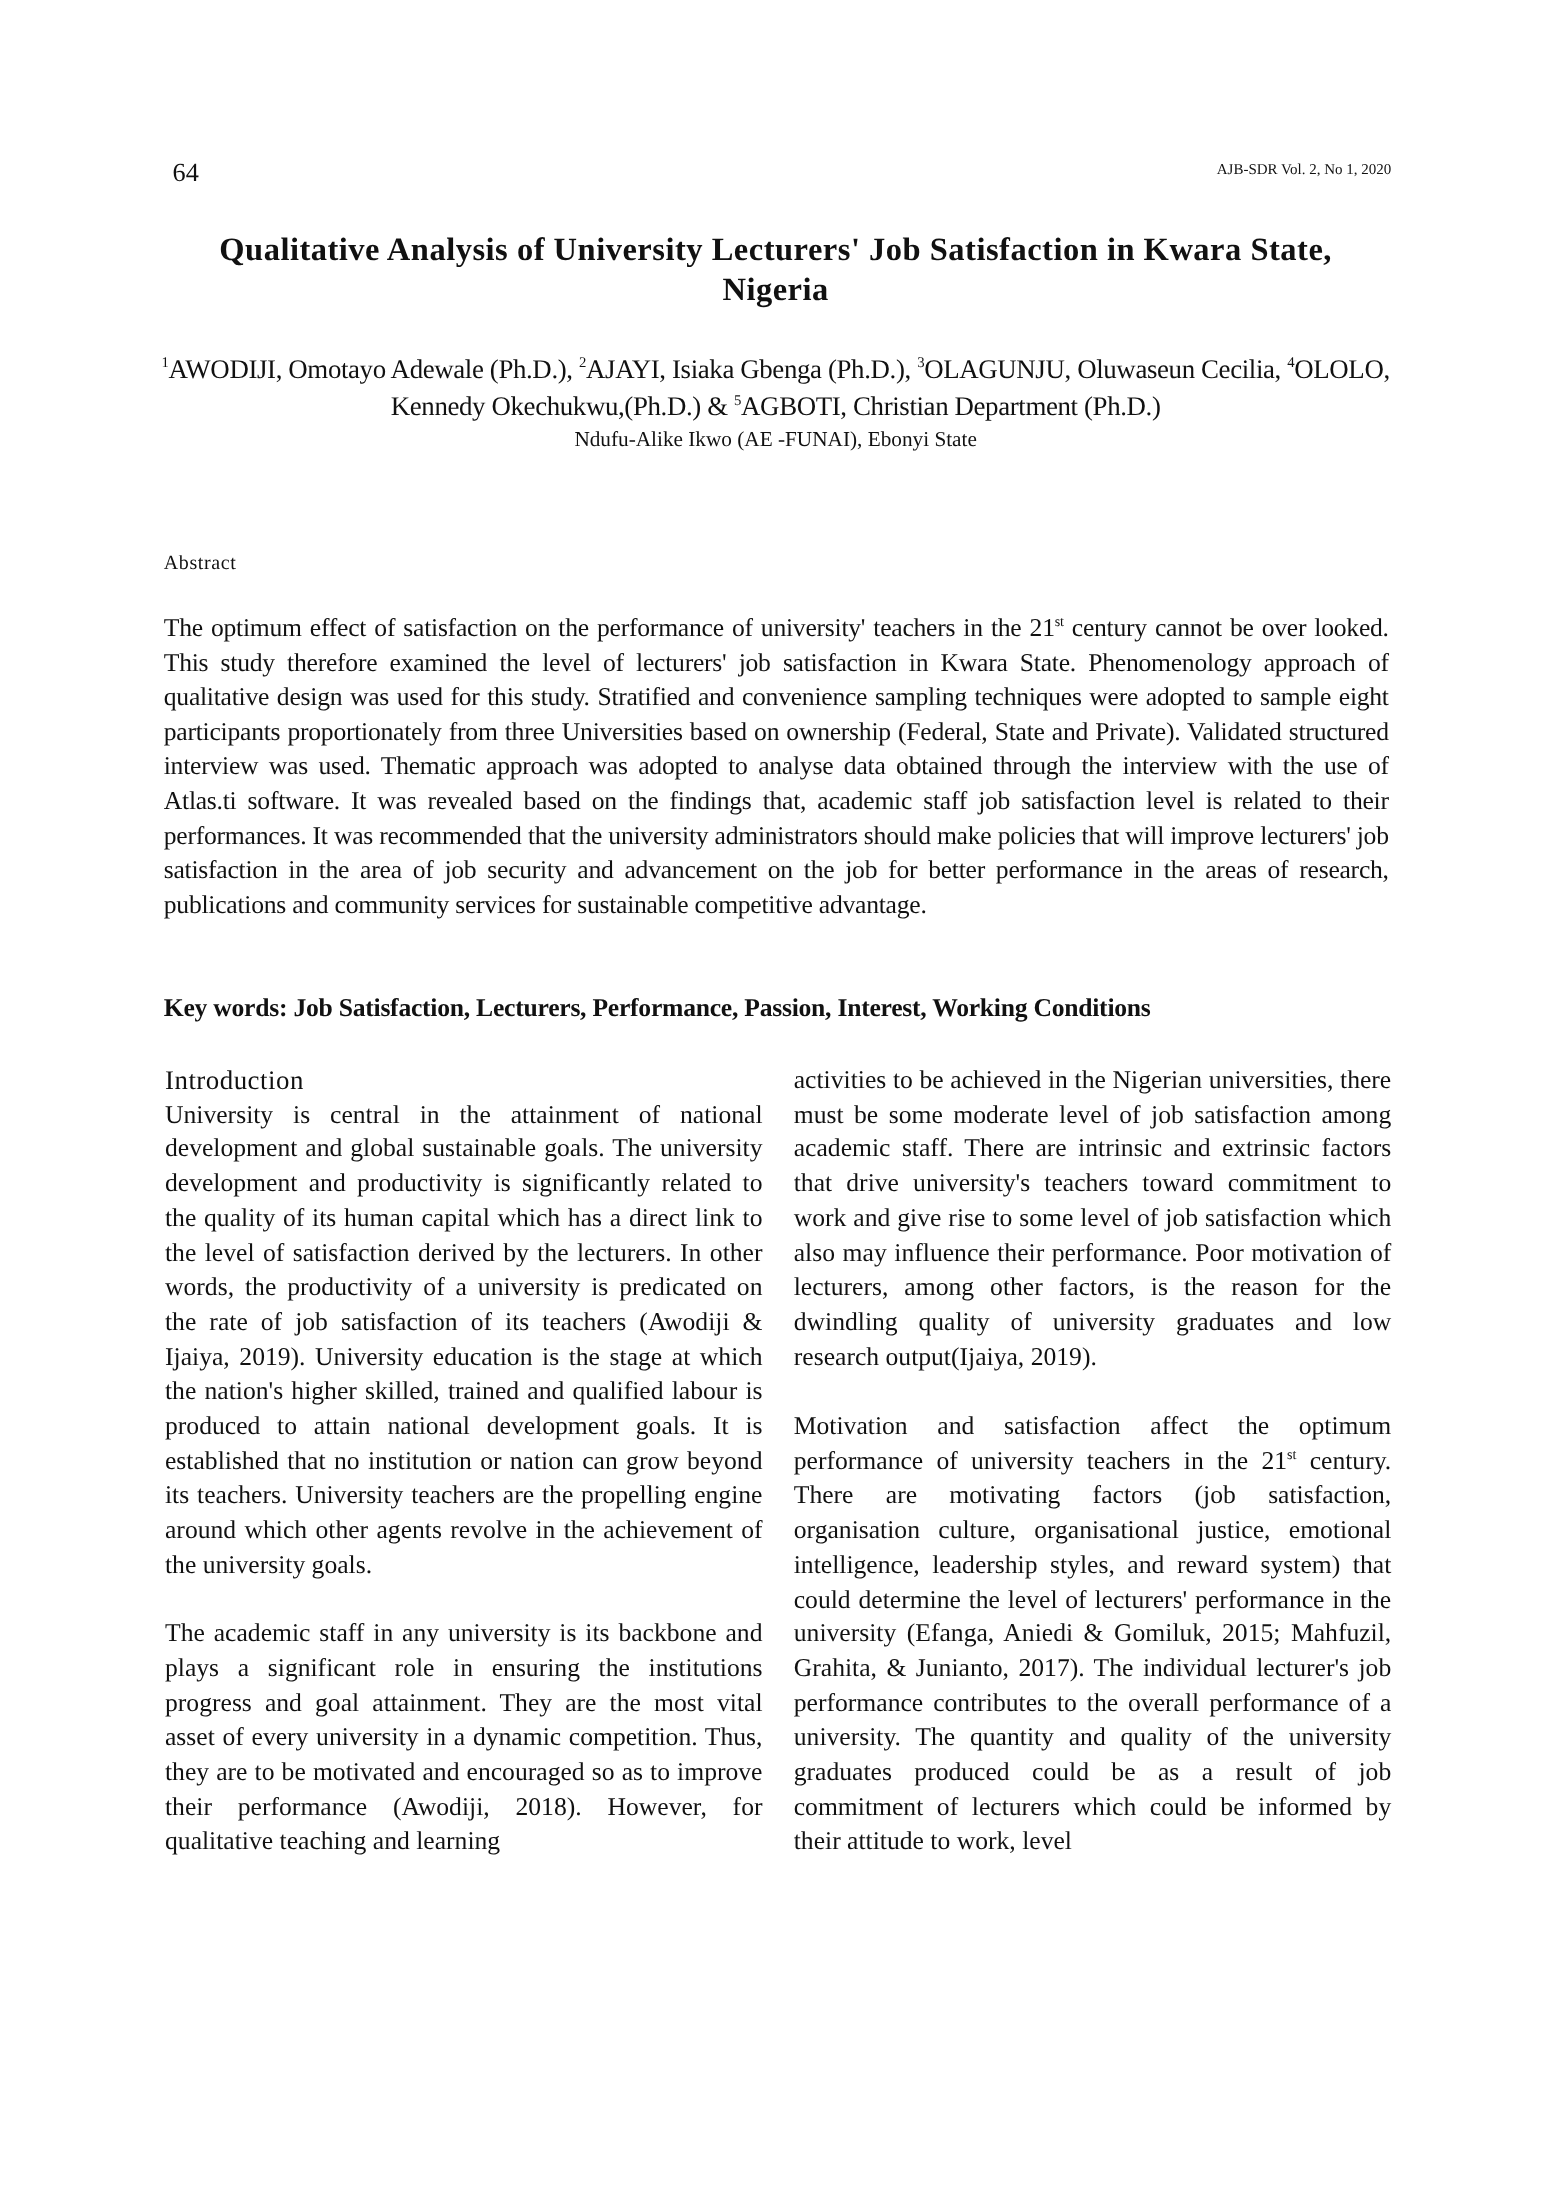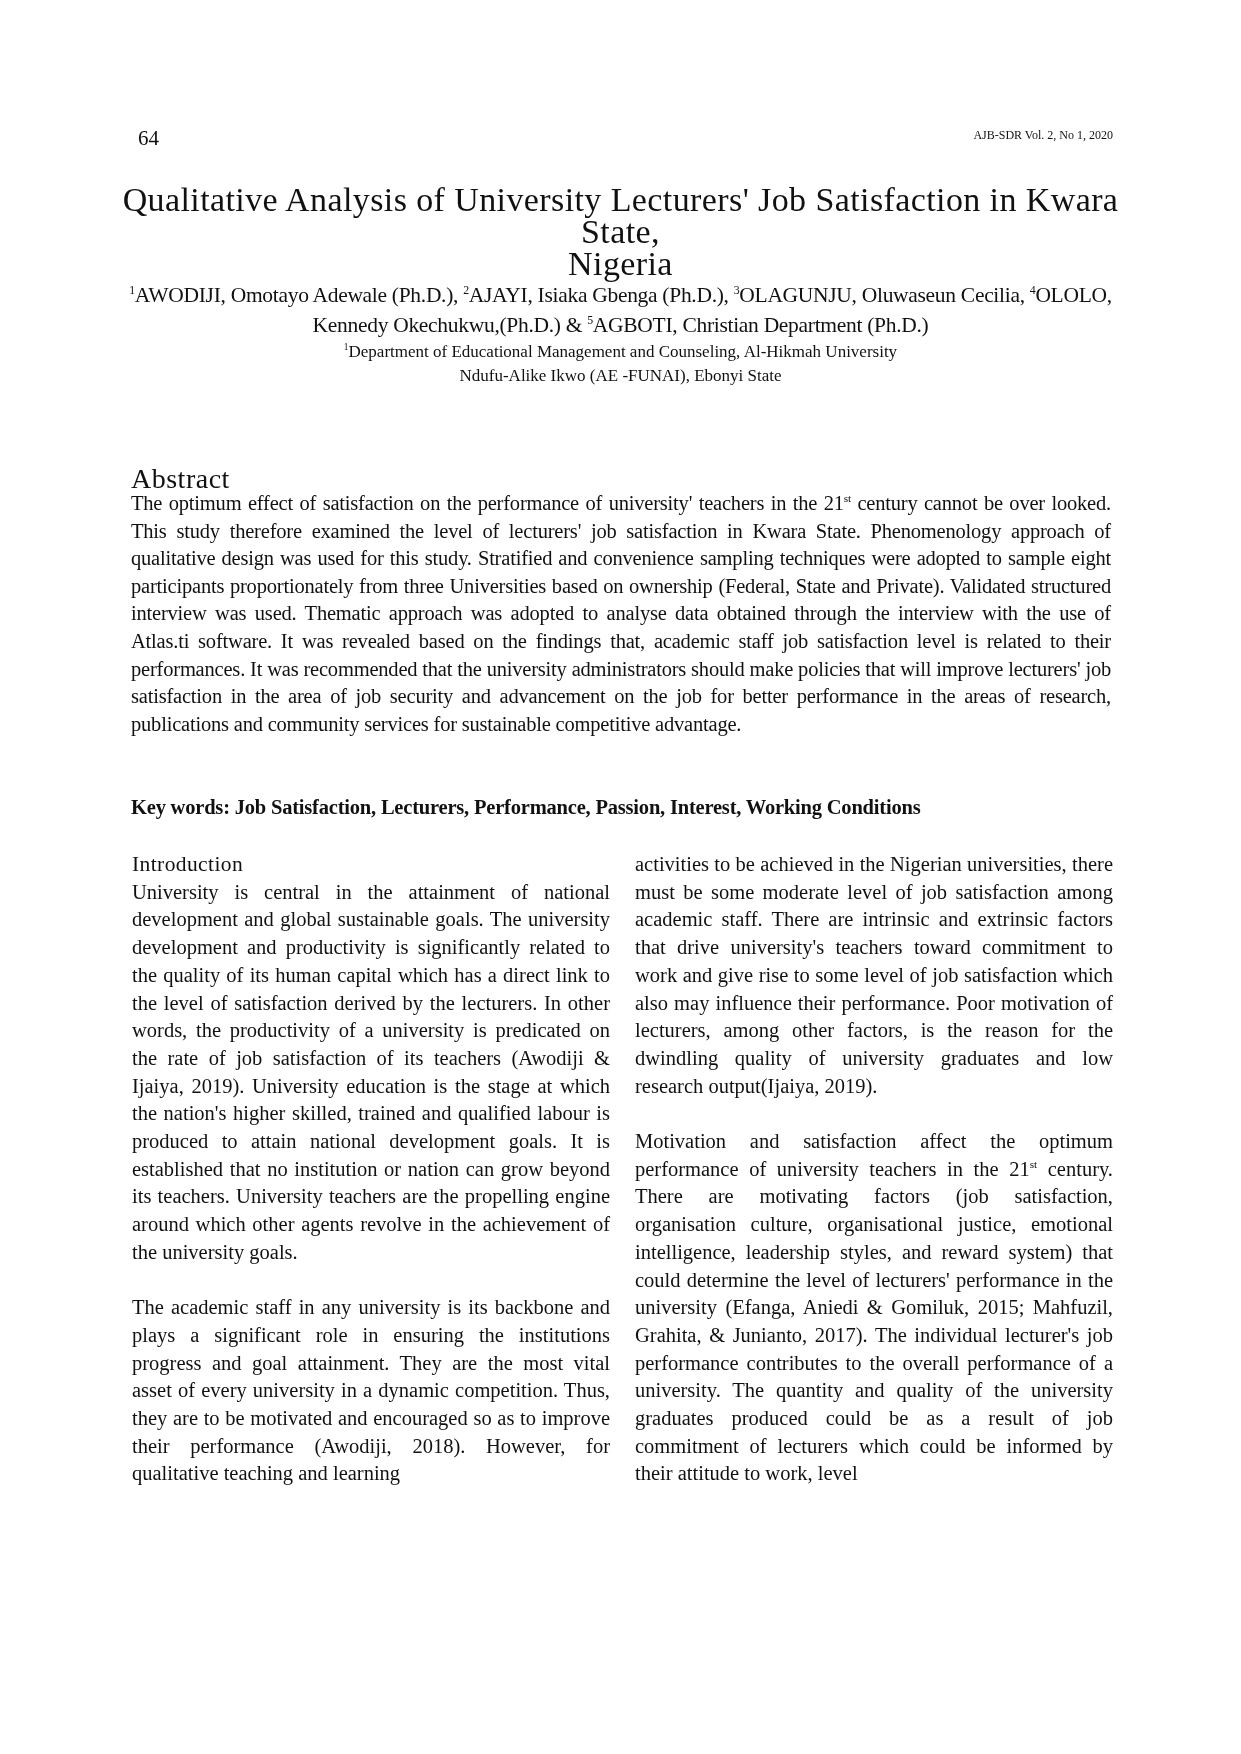--- a/index.html
+++ b/index.html
@@ -5,32 +5,32 @@
     html, body { margin: 0; padding: 0; background: #ffffff; }
     body {
       width: 1241px; height: 1754px; position: relative; overflow: hidden;
       font-family: "Liberation Serif", "DejaVu Serif", serif;
       color: #111111;
     }
     .page-number { position: absolute; left: 138px; top: 126px; font-size: 21px; }
     .running-head { position: absolute; right: 128px; top: 128px; font-size: 12px; }
     .title {
       position: absolute; left: 120px; width: 1001px; top: 184px;
-      text-align: center; font-size: 34px; line-height: 32px; letter-spacing: 0.4px;
+      text-align: center; font-size: 26px; line-height: 32px; letter-spacing: 0.4px; font-weight: bold;
     }
     .authors {
       position: absolute; left: 120px; width: 1001px; top: 280px;
       text-align: center; font-size: 21.5px; line-height: 30px; letter-spacing: -0.3px;
     }
     .affils {
       position: absolute; left: 120px; width: 1001px; top: 340px;
       text-align: center; font-size: 17px; line-height: 23.5px;
     }
     sup { font-size: 0.55em; vertical-align: 0.7em; line-height: 0; }
-    .abstract-heading { position: absolute; left: 131px; top: 463px; font-size: 28px; letter-spacing: 0.5px; }
+    .abstract-heading { position: absolute; left: 131px; top: 442px; font-size: 16px; letter-spacing: 0.5px; }
     .abstract-body {
       position: absolute; left: 131px; width: 980px; top: 490px;
       font-size: 20.5px; line-height: 27.6px; text-align: justify; letter-spacing: -0.2px;
     }
     .keywords { position: absolute; left: 131px; top: 796px; font-size: 20.5px; letter-spacing: -0.2px; font-weight: bold; }
     .col { position: absolute; width: 478px; font-size: 20.5px; line-height: 27.7px; text-align: justify; }
     .col-left { left: 132px; top: 851px; }
     .col-right { left: 635px; top: 851px; }
     .section-heading { font-size: 21.5px; letter-spacing: 0.4px; margin: 0; }
     .para { margin: 0; }
@@ -45,21 +45,20 @@
 <div class="title">
   <div>Qualitative Analysis of University Lecturers' Job Satisfaction in Kwara State,</div>
   <div>Nigeria</div>
 </div>
 
 <div class="authors">
   <span><sup>1</sup><span>AWODIJI, Omotayo Adewale (Ph.D.), </span></span><span><sup>2</sup><span>AJAYI, Isiaka Gbenga (Ph.D.), </span></span><span><sup>3</sup><span>OLAGUNJU, Oluwaseun Cecilia, </span></span><span><sup>4</sup><span>OLOLO, Kennedy Okechukwu,(Ph.D.) &amp; </span></span><span><sup>5</sup><span>AGBOTI, Christian Department (Ph.D.)</span></span>
 </div>
 
 <div class="affils">
-  <div><sup>1</sup><span>Department of Educational Management and Counseling, Al-Hikmah University</span></div>
   <div><span>Ndufu-Alike Ikwo (AE -FUNAI), Ebonyi State</span></div>
 </div>
 
 <div class="abstract-heading">Abstract</div>
 <div class="abstract-body"><span>The optimum effect of satisfaction on the performance of university' teachers in the 21</span><sup>st</sup><span> century cannot be over looked. This study therefore examined the level of lecturers' job satisfaction in Kwara State. Phenomenology approach of qualitative design was used for this study. Stratified and convenience sampling techniques were adopted to sample eight participants proportionately from three Universities based on ownership (Federal, State and Private). Validated structured interview was used. Thematic approach was adopted to analyse data obtained through the interview with the use of Atlas.ti software. It was revealed based on the findings that, academic staff job satisfaction level is related to their performances. It was recommended that the university administrators should make policies that will improve lecturers' job satisfaction in the area of job security and advancement on the job for better performance in the areas of research, publications and community services for sustainable competitive advantage.</span></div>
 <div class="keywords">Key words: Job Satisfaction, Lecturers, Performance, Passion, Interest, Working Conditions</div>
 
 <div class="col col-left">
   <p class="section-heading">Introduction</p>
   <p class="para">University is central in the attainment of national development and global sustainable goals. The university development and productivity is significantly related to the quality of its human capital which has a direct link to the level of satisfaction derived by the lecturers. In other words, the productivity of a university is predicated on the rate of job satisfaction of its teachers (Awodiji &amp; Ijaiya, 2019). University education is the stage at which the nation's higher skilled, trained and qualified labour is produced to attain national development goals. It is established that no institution or nation can grow beyond its teachers. University teachers are the propelling engine around which other agents revolve in the achievement of the university goals.</p>

